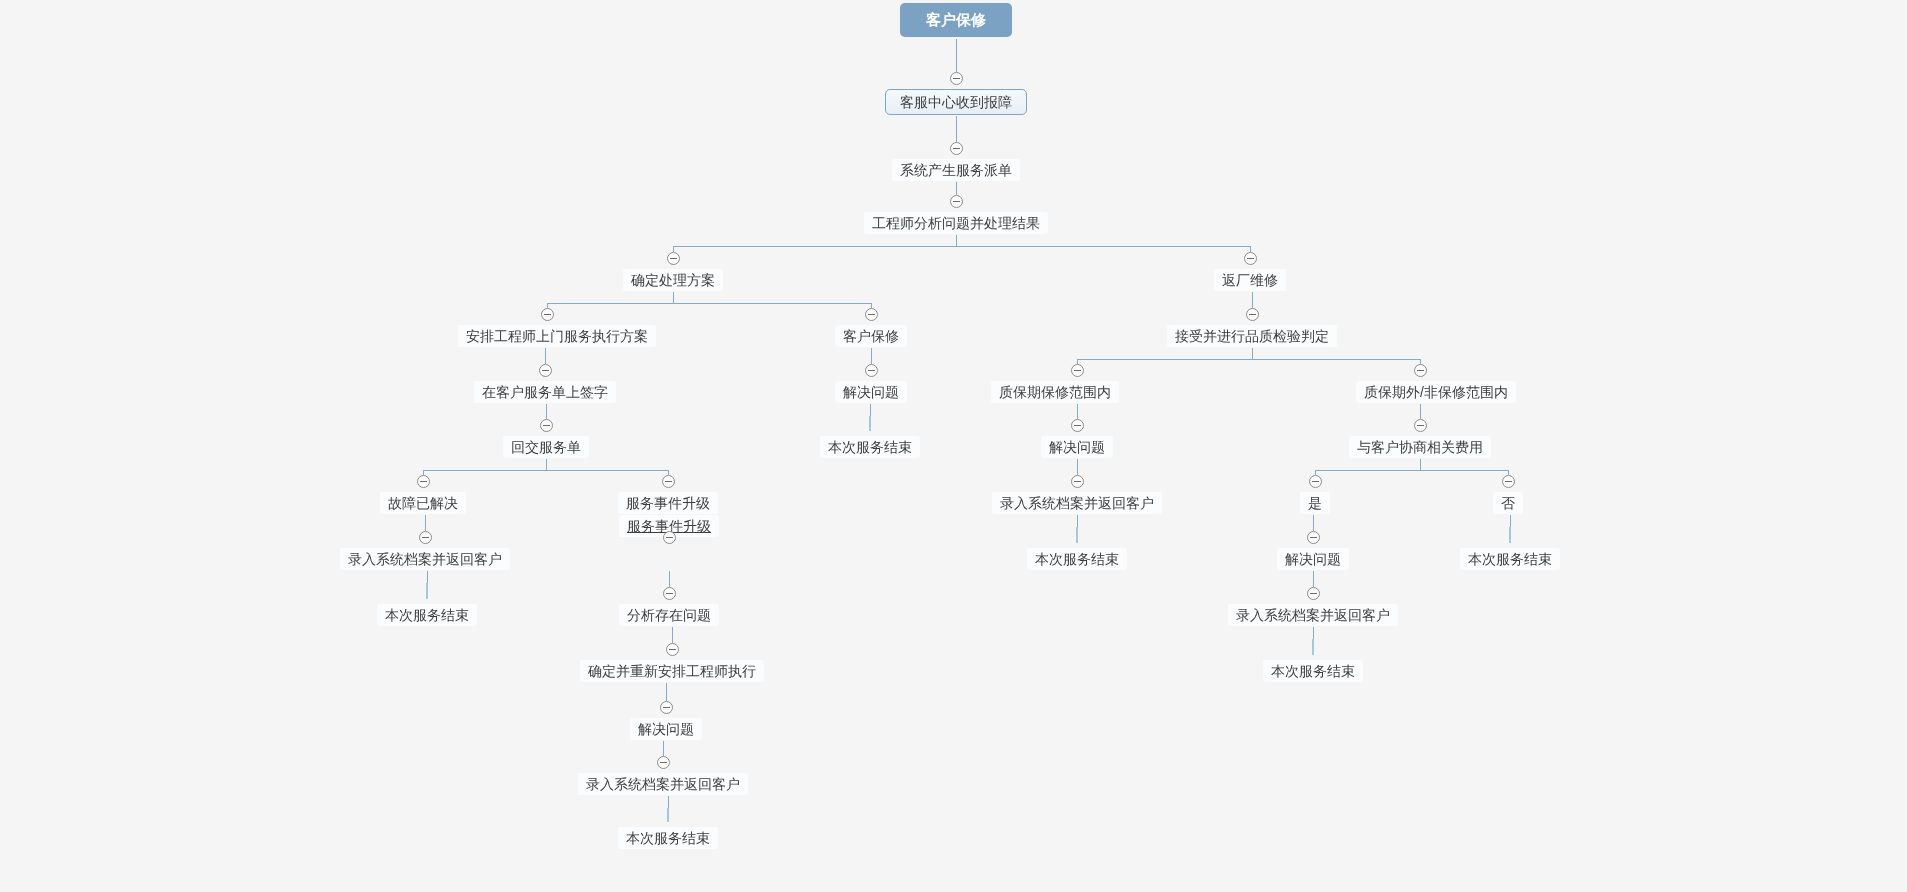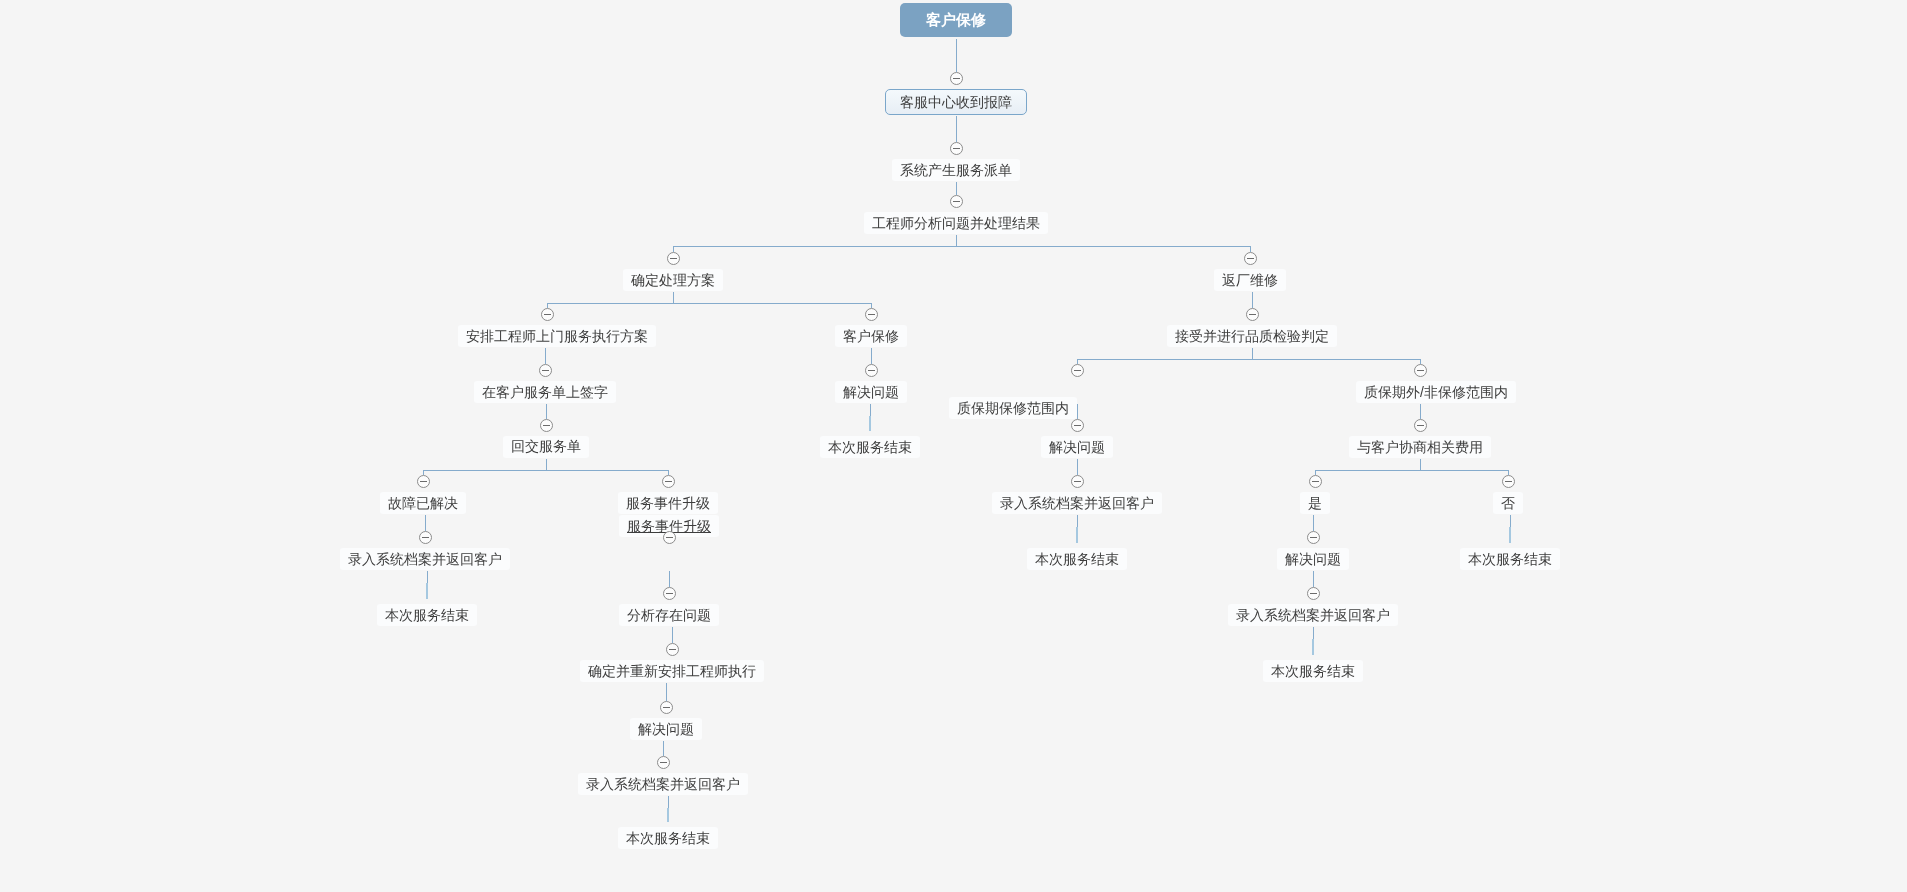--- a/index.html
+++ b/index.html
@@ -90,21 +90,21 @@
     <div class="vline" style="left: 672.5px; top: 292px; height: 11px;"></div>
     <div class="hline" style="left: 547px; top: 302.5px; width: 324px;"></div>
     <div class="vline" style="left: 546.5px; top: 303px; height: 5px;"></div>
     <div class="vline" style="left: 870.5px; top: 303px; height: 5px;"></div>
     <div class="node" style="left: 557px; top: 336px;">安排工程师上门服务执行方案</div>
     <div class="expander" style="left: 540.5px; top: 308px;"></div>
     <div class="vline" style="left: 544.5px; top: 348px; height: 16px;"></div>
     <div class="node" style="left: 545px; top: 392px;">在客户服务单上签字</div>
     <div class="expander" style="left: 538.5px; top: 364px;"></div>
     <div class="vline" style="left: 545.5px; top: 404px; height: 15px;"></div>
-    <div class="node" style="left: 546px; top: 447px; font-family: Liberation Mono, monospace;">回交服务单</div>
+    <div class="node" style="left: 546px; top: 447px;">回交服务单</div>
     <div class="expander" style="left: 539.5px; top: 419px;"></div>
     <div class="vline" style="left: 545.5px; top: 459px; height: 11px;"></div>
     <div class="hline" style="left: 423px; top: 469.5px; width: 245px;"></div>
     <div class="vline" style="left: 422.5px; top: 470px; height: 5px;"></div>
     <div class="vline" style="left: 667.5px; top: 470px; height: 5px;"></div>
     <div class="node" style="left: 423px; top: 503px;">故障已解决</div>
     <div class="expander" style="left: 416.5px; top: 475px;"></div>
     <div class="vline" style="left: 424.5px; top: 515px; height: 16px;"></div>
     <div class="node" style="left: 425px; top: 559px;">录入系统档案并返回客户</div>
     <div class="expander" style="left: 418.5px; top: 531px;"></div>
@@ -141,21 +141,21 @@
     <div class="node" style="left: 870px; top: 447px;">本次服务结束</div>
     <div class="node" style="left: 1250px; top: 280px;">返厂维修</div>
     <div class="expander" style="left: 1243.5px; top: 252px;"></div>
     <div class="vline" style="left: 1251.5px; top: 292px; height: 16px;"></div>
     <div class="node" style="left: 1252px; top: 336px;">接受并进行品质检验判定</div>
     <div class="expander" style="left: 1245.5px; top: 308px;"></div>
     <div class="vline" style="left: 1251.5px; top: 348px; height: 11px;"></div>
     <div class="hline" style="left: 1077px; top: 358.5px; width: 343px;"></div>
     <div class="vline" style="left: 1076.5px; top: 359px; height: 5px;"></div>
     <div class="vline" style="left: 1419.5px; top: 359px; height: 5px;"></div>
-    <div class="node" style="left: 1013px; top: 392px; margin-top: 16px;">质保期保修范围内</div>
+    <div class="node" style="left: 1055px; top: 392px;">质保期保修范围内</div>
     <div class="expander" style="left: 1070.5px; top: 364px;"></div>
     <div class="vline" style="left: 1076.5px; top: 404px; height: 15px;"></div>
     <div class="node" style="left: 1077px; top: 447px;">解决问题</div>
     <div class="expander" style="left: 1070.5px; top: 419px;"></div>
     <div class="vline" style="left: 1076.5px; top: 459px; height: 16px;"></div>
     <div class="node" style="left: 1077px; top: 503px;">录入系统档案并返回客户</div>
     <div class="expander" style="left: 1070.5px; top: 475px;"></div>
     <div class="vline" style="left: 1076.5px; top: 515px; height: 12px;"></div>
     <div class="stub" style="left: 1076px; top: 527px; height: 16px;"></div>
     <div class="node" style="left: 1077px; top: 559px;">本次服务结束</div>

